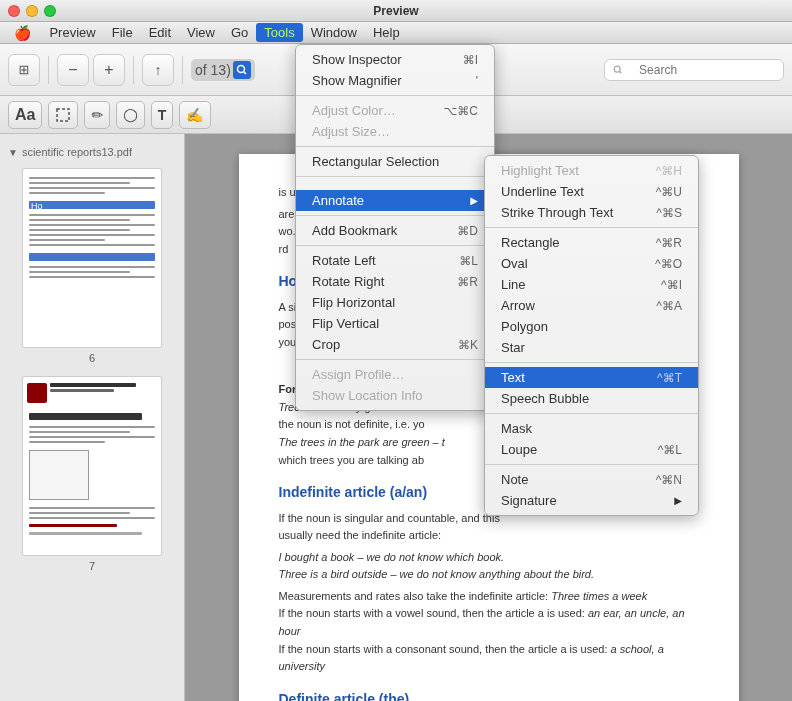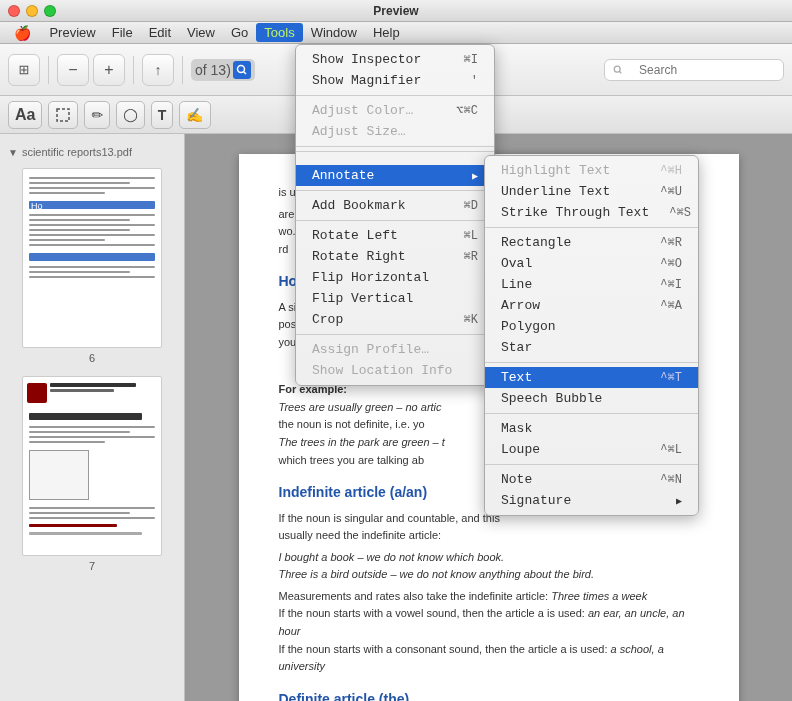--- a/index.html
+++ b/index.html
@@ -257,21 +257,20 @@
     .menu-dropdown-item {
       padding: 3px 16px;
       font-size: 13px;
       color: #333;
       display: flex;
       justify-content: space-between;
       align-items: center;
       cursor: pointer;
       white-space: nowrap;
       gap: 20px;
-      font-family: Liberation Mono, monospace;
     }
     .menu-dropdown-item.highlighted {
       background: #2468d4;
       color: white;
     }
     .menu-dropdown-item.disabled {
       color: #aaa;
       pointer-events: none;
     }
     .menu-dropdown-item.has-checkmark::before {
@@ -473,20 +472,23 @@
     </div>
     <div class="menu-separator"></div>
     <div class="menu-dropdown-item disabled">
       <span>Adjust Color…</span>
       <span class="menu-shortcut">⌥⌘C</span>
     </div>
     <div class="menu-dropdown-item disabled">
       <span>Adjust Size…</span>
     </div>
     <div class="menu-separator"></div>
+    <div class="menu-dropdown-item">
+      <span>Rectangular Selection</span>
+    </div>
     <div class="menu-separator"></div>
     <div class="menu-dropdown-item highlighted" style="justify-content:space-between;margin-top:13px;">
       <span>Annotate</span>
       <span class="menu-arrow" style="color:white;">▶</span>
     </div>
     <div class="menu-separator"></div>
     <div class="menu-dropdown-item">
       <span>Add Bookmark</span>
       <span class="menu-shortcut">⌘D</span>
     </div>

